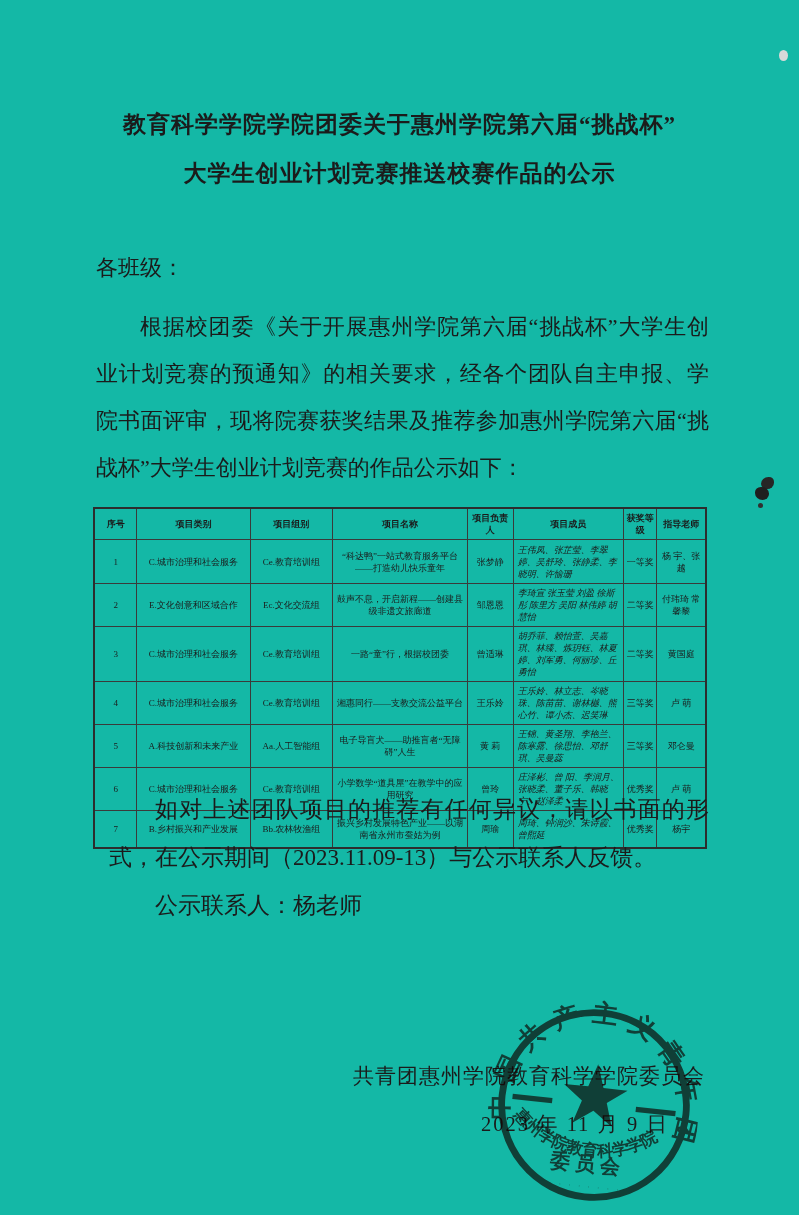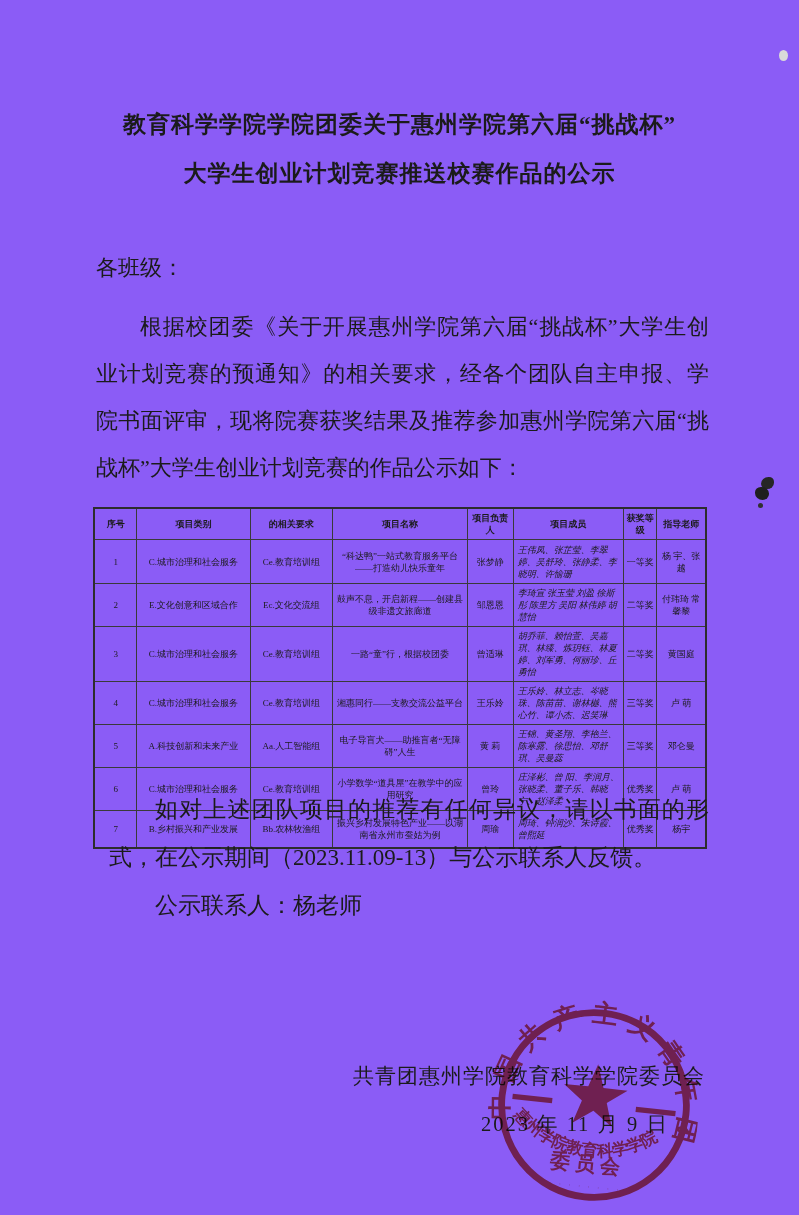--- a/index.html
+++ b/index.html
@@ -1,19 +1,19 @@
 <!DOCTYPE html>
 <html><head>
 <meta charset="utf-8">
 <style>
   * { margin:0; padding:0; box-sizing:border-box; }
   html,body { background:#e8e8e8; }
   .doc {
     position:relative; width:799px; height:1215px; margin:0 auto;
-    background:#8b5cf6; overflow:hidden;
+    background:#14b8a6; overflow:hidden;
     font-family:"Liberation Serif","DejaVu Serif",serif; color:#1b1b1b;
   }
   .title-block {
     position:absolute; top:100px; left:60px; right:60px;
     text-align:center; font-weight:bold; font-size:23px; line-height:49px;
     letter-spacing:1px;
   }
   .body-block {
     position:absolute; top:244px; left:96px; right:90px;
     font-size:22px; line-height:47px; text-align:justify;
@@ -87,21 +87,21 @@
         <col style="width: 22%;">
         <col style="width: 7.5%;">
         <col style="width: 18%;">
         <col style="width: 5.5%;">
         <col style="width: 8%;">
       </colgroup>
     <thead>
       <tr id="header-row">
           <th>序号</th>
           <th>项目类别</th>
-          <th>的相关要求</th>
+          <th>项目组别</th>
           <th>项目名称</th>
           <th>项目负责人</th>
           <th>项目成员</th>
           <th>获奖等级</th>
           <th>指导老师</th>
         </tr>
     </thead>
     <tbody id="table-body">
     <tr class="r1">
       <td>1</td>

